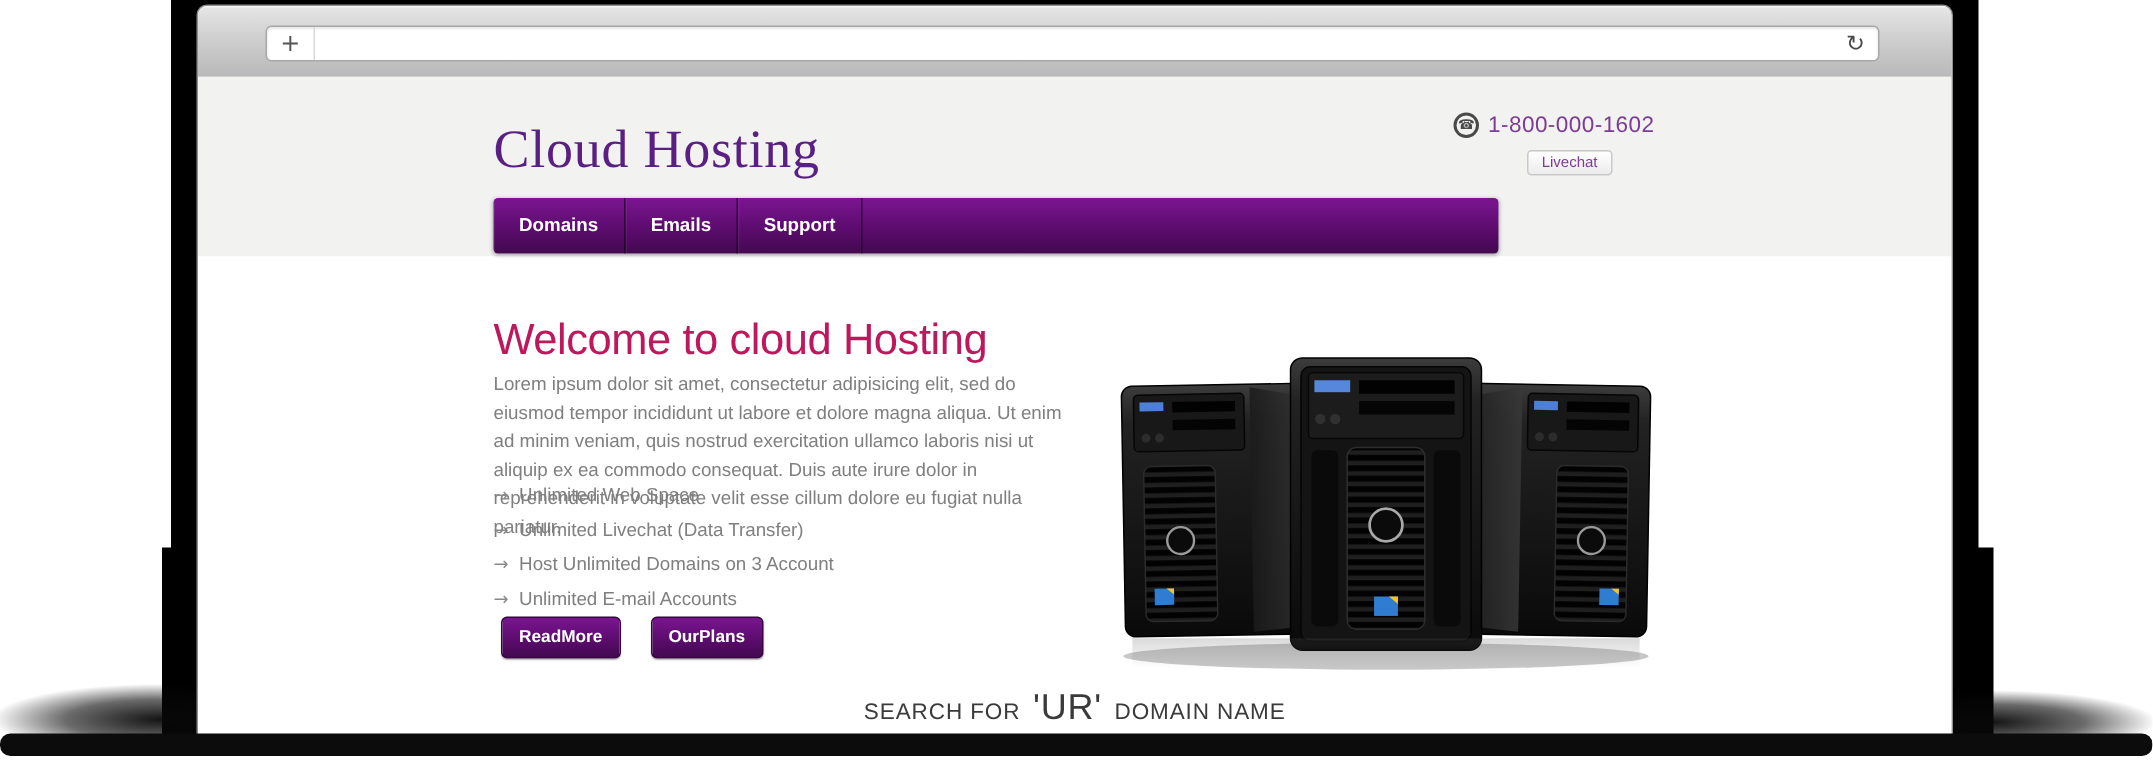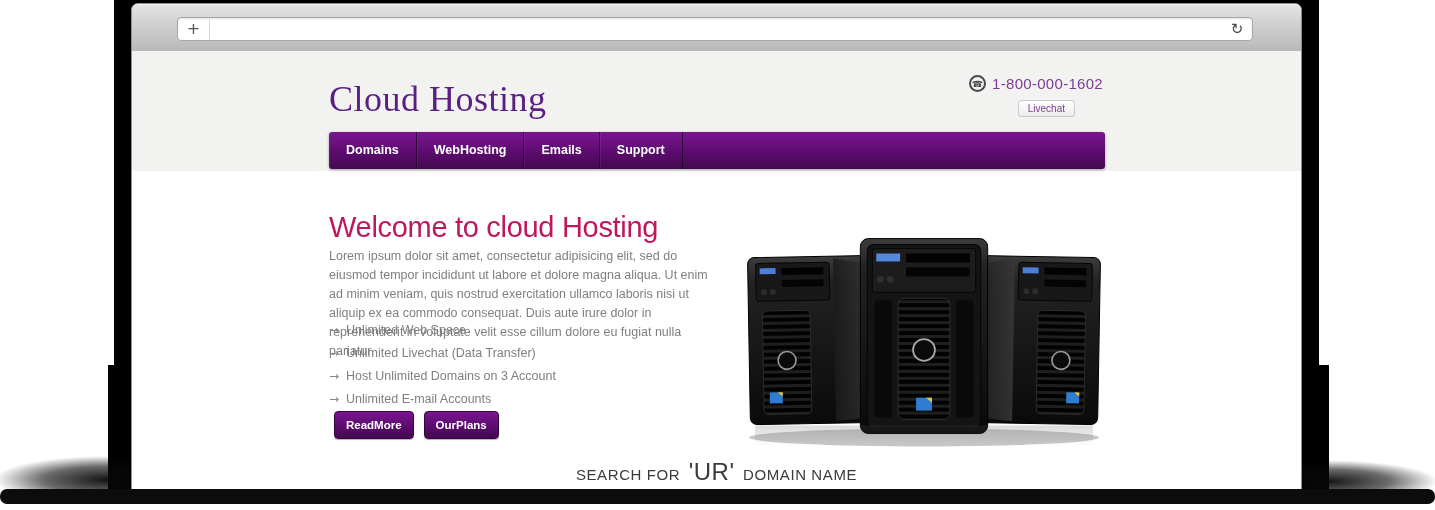--- a/index.html
+++ b/index.html
@@ -42,34 +42,34 @@
   .phone-row{position:absolute;right:198px;top:71px;display:flex;align-items:center;gap:6px;}
   .phone-icon{width:17px;height:17px;border:2px solid #4a4a4a;border-radius:50%;
         display:inline-flex;align-items:center;justify-content:center;
         font-family:"DejaVu Sans",sans-serif;font-size:9px;color:#4a4a4a;box-sizing:border-box;}
   .phone-number{font-size:15px;color:#7d3c94;letter-spacing:.3px;}
 
   .livechat{position:absolute;right:226px;top:96px;font-size:10px;color:#7d3c94;
         background:linear-gradient(#ffffff,#ececec);border:1px solid #c9c9c9;border-radius:3px;
         padding:2px 9px;cursor:pointer;}
 
-  .nav{position:absolute;left:197px;top:128px;width:776px;height:37px;border-radius:3px;
+  .nav{position:absolute;left:197px;top:128px;width:670px;height:37px;border-radius:3px;
         background:linear-gradient(#7a1590,#5c0c6e 55%,#43094f);display:flex;
         box-shadow:0 1px 3px rgba(0,0,0,.35);}
   .nav a{display:block;line-height:37px;padding:0 17px;color:#fff;font-size:12.5px;font-weight:bold;
         text-decoration:none;border-right:1px solid rgba(20,0,28,.65);
         box-shadow:inset 1px 0 0 rgba(255,255,255,.06);cursor:pointer;}
 
   .h1{position:absolute;left:197px;top:188px;font-size:29px;font-weight:400;color:#be185d;letter-spacing:-.3px;}
   .intro{position:absolute;left:197px;top:230px;width:392px;font-size:12.5px;color:#7f7f7f;line-height:19px;}
   .features{position:absolute;left:197px;top:314px;list-style:none;margin:0;padding:0;}
   .features li{height:23px;font-size:12.5px;color:#7f7f7f;display:flex;align-items:center;gap:7px;}
   .features .arrow{font-family:"DejaVu Sans",sans-serif;color:#8a8a8a;font-size:12px;}
 
-  .btn-row{position:absolute;left:202px;top:407px;display:flex;gap:10px;}
+  .btn-row{position:absolute;left:202px;top:407px;display:flex;gap:20px;}
   .pbtn{background:linear-gradient(#7a1590,#5c0c6e 55%,#43094f);border:1px solid #35063f;border-radius:4px;
         color:#fff;font-size:11.5px;font-weight:bold;padding:7px 11px;cursor:pointer;
         box-shadow:0 1px 1px rgba(0,0,0,.3);font-family:"Liberation Sans",sans-serif;}
 
   .servers{position:absolute;left:613px;top:234px;}
 
   .search-banner{position:absolute;left:0;top:454px;width:100%;text-align:center;color:#3a3a3a;white-space:nowrap;}
   .search-banner .sm{font-size:15px;letter-spacing:.6px;}
   .search-banner .big{font-size:24px;letter-spacing:.5px;margin:0 4px;}
 </style>
@@ -102,21 +102,20 @@
 
   <div class="phone-row">
     <span class="phone-icon">☎</span>
     <span class="phone-number">1-800-000-1602</span>
   </div>
 
   <button class="livechat">Livechat</button>
 
   <div class="nav">
     <a>Domains</a>
-    <a>WebHosting</a>
     <a>Emails</a>
     <a>Support</a>
   </div>
 
   <h1 class="h1">Welcome to cloud Hosting</h1>
 
   <p class="intro">Lorem ipsum dolor sit amet, consectetur adipisicing elit, sed do eiusmod tempor incididunt ut labore et dolore magna aliqua. Ut enim ad minim veniam, quis nostrud exercitation ullamco laboris nisi ut aliquip ex ea commodo consequat. Duis aute irure dolor in reprehenderit in voluptate velit esse cillum dolore eu fugiat nulla pariatur.</p>
 
   <ul class="features">
     <li>

